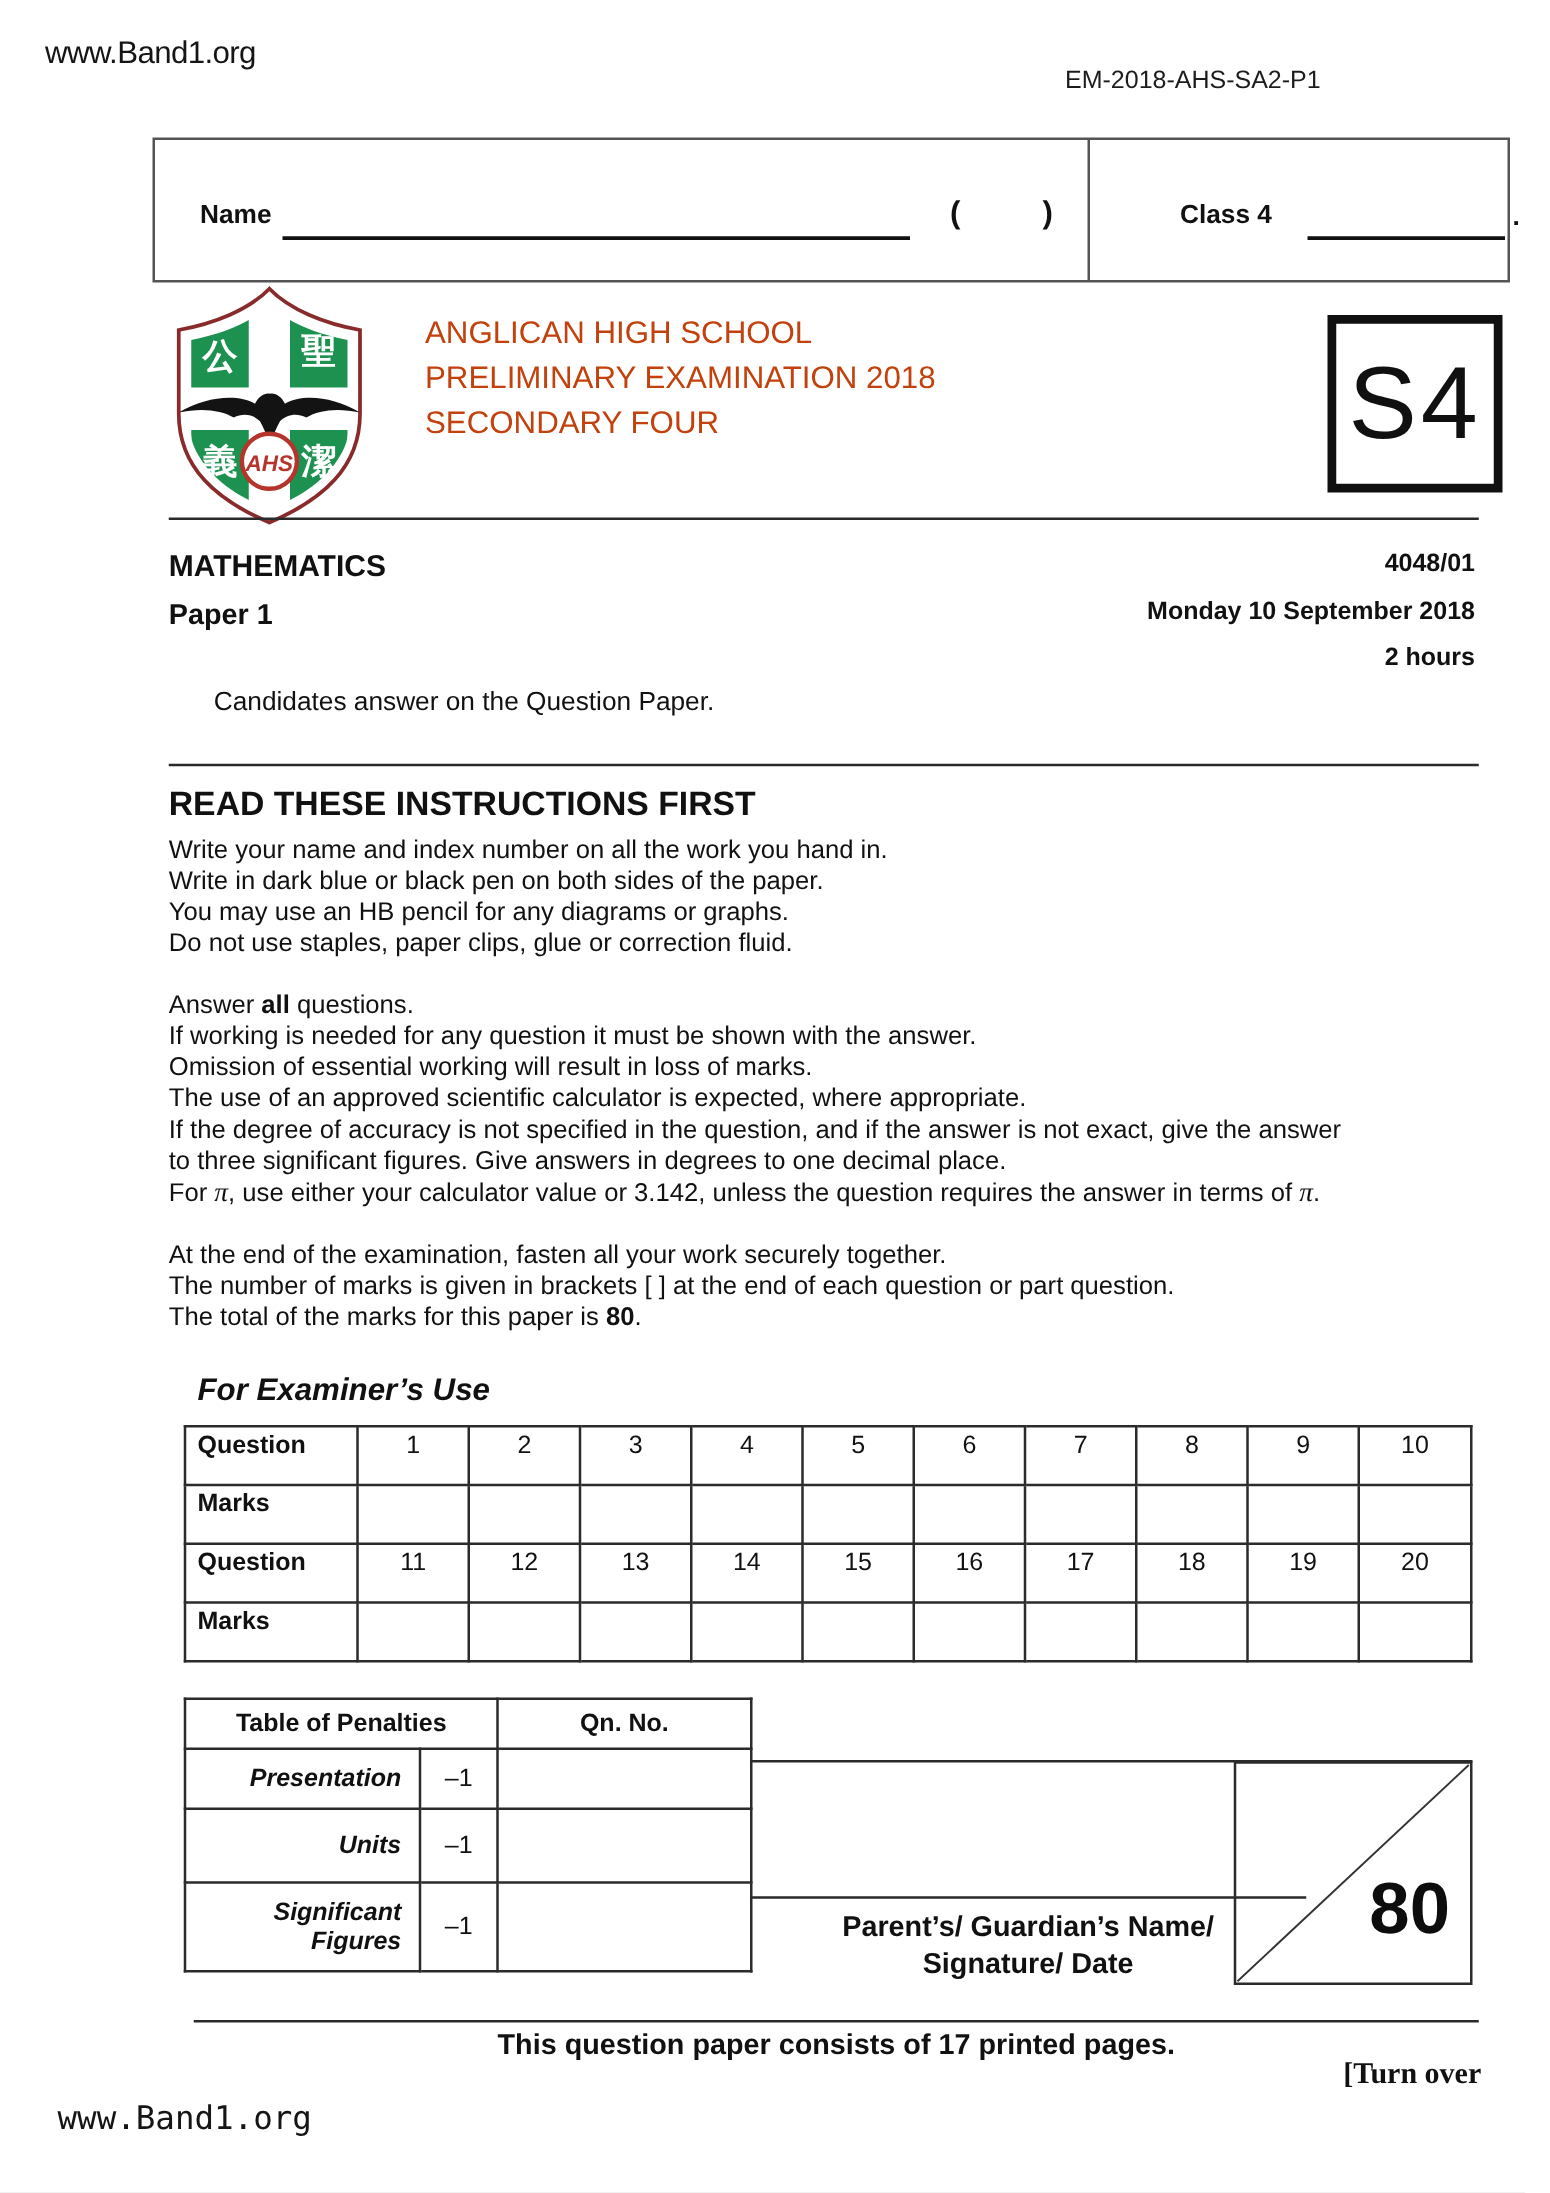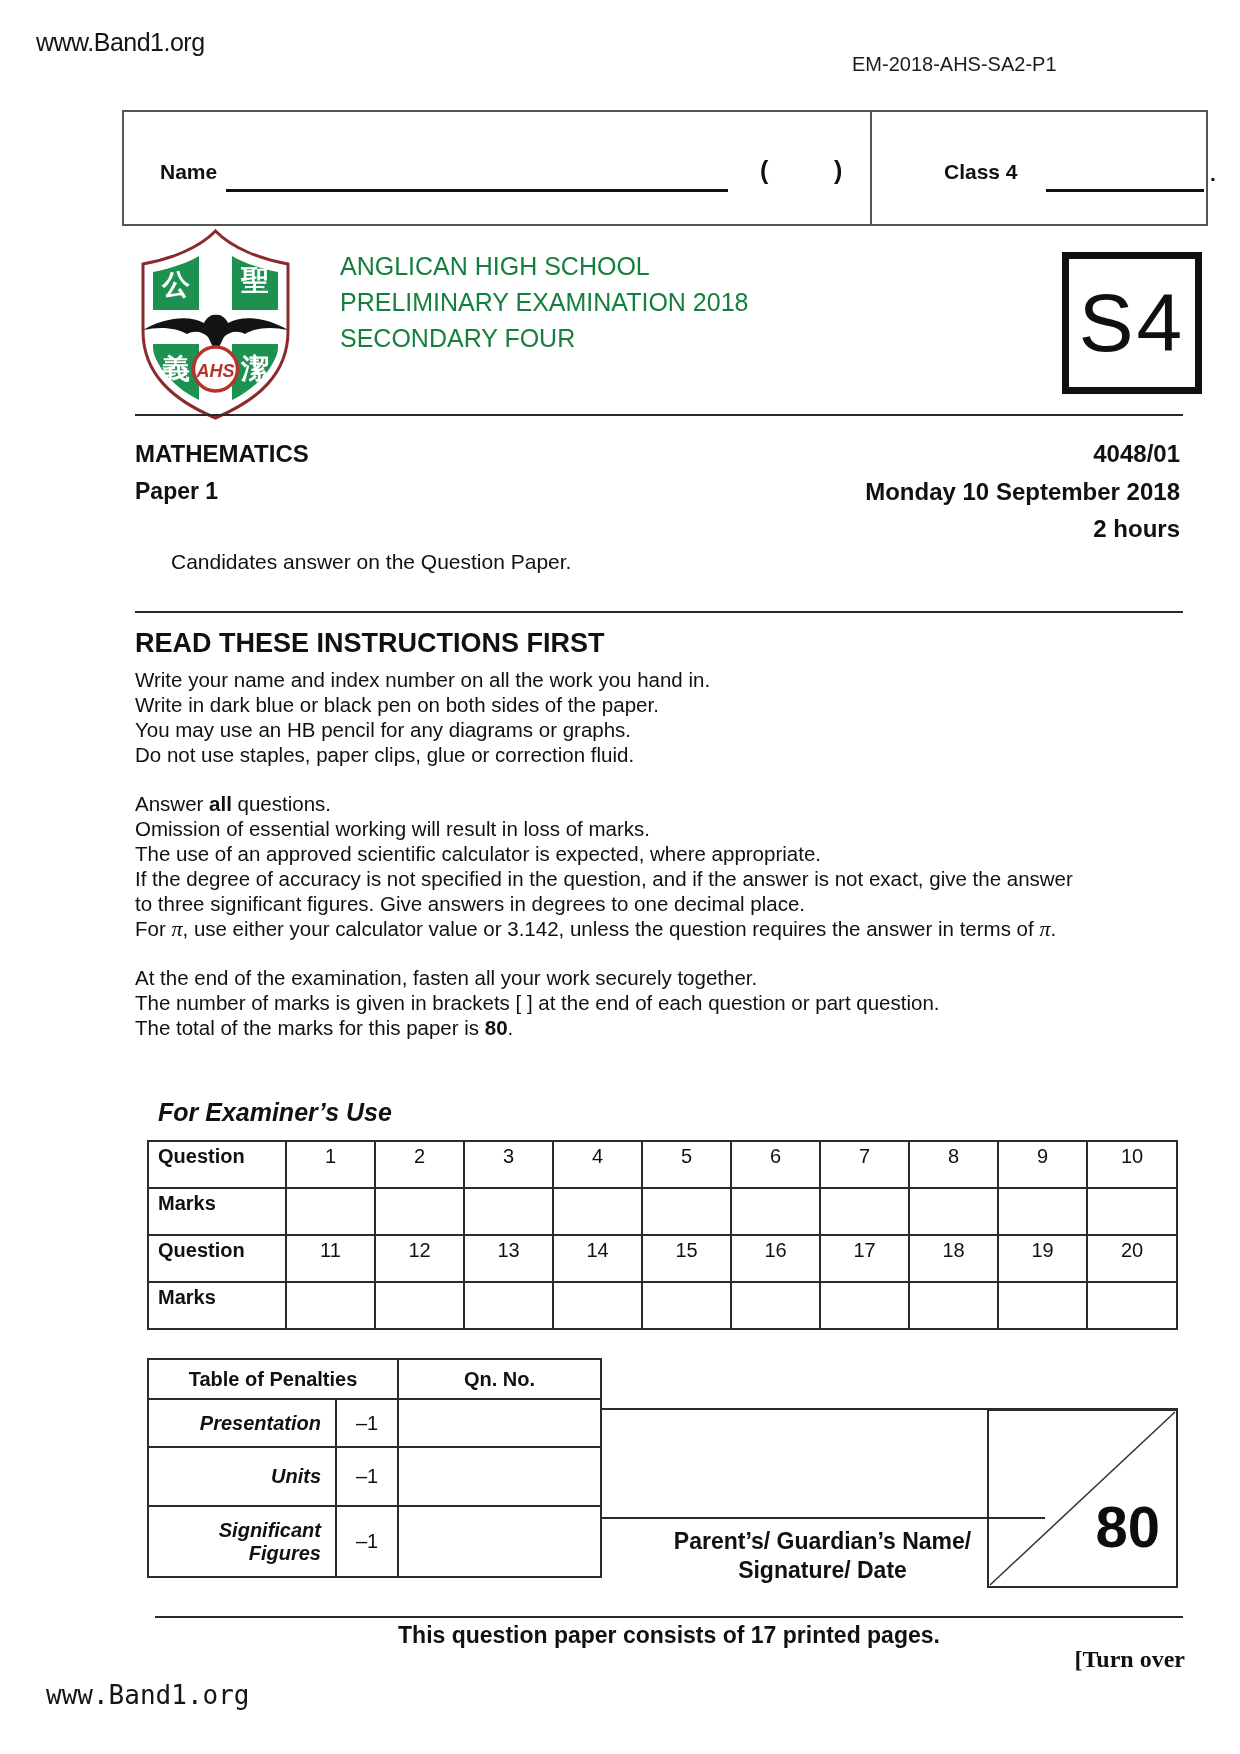--- a/index.html
+++ b/index.html
@@ -20,28 +20,28 @@
   .name-box .vdiv{position:absolute;left:746px;top:0;width:2px;height:100%;background:#555;}
   .name-label{position:absolute;left:36px;top:48px;font-size:21px;font-weight:bold;}
   .name-line{position:absolute;left:102px;top:52px;width:502px;height:25px;border-bottom:3px solid #111;}
   .paren-open{position:absolute;left:636px;top:44px;font-size:25px;font-weight:bold;}
   .paren-close{position:absolute;left:710px;top:44px;font-size:25px;font-weight:bold;}
   .class-label{position:absolute;left:820px;top:48px;font-size:21px;font-weight:bold;}
   .class-line{position:absolute;left:922px;top:52px;width:158px;height:25px;border-bottom:3px solid #111;}
   .class-period{position:absolute;left:1086px;top:50px;font-size:21px;font-weight:bold;}
   
   .crest{left:133px;top:226px;}
-  .school-block{left:340px;top:248px;font-size:25px;line-height:36px;color:#15803d;}
+  .school-block{left:340px;top:248px;font-size:25px;line-height:36px;color:#c2410c;}
   .s4-box{left:1062px;top:252px;width:126px;height:128px;border:7px solid #101010;
           display:flex;align-items:center;justify-content:center;
           font-size:82px;letter-spacing:3px;color:#101010;}
   
   .trow{position:absolute;left:135px;width:1045px;}
   .trow .lft{position:absolute;left:0;top:0;font-weight:bold;font-size:24px;}
-  .trow .rgt{position:absolute;right:0;top:0;font-weight:bold;font-size:24px;text-align:left;}
+  .trow .rgt{position:absolute;right:0;top:0;font-weight:bold;font-size:20px;text-align:left;}
   .answer-note{left:135px;top:550px;font-size:21px;margin-left:36px;}
   
   .instr{left:135px;top:630px;width:1050px;font-size:20.5px;line-height:25px;}
   .instr h3{margin:0 0 11px 0;font-size:27px;line-height:26px;}
   .instr .para{margin:0 0 24px 0;}
   .instr .para.last{margin-bottom:0;}
   .pi{font-family:"Liberation Serif",serif;font-style:italic;font-size:22px;}
   
   .exam-title{left:158px;top:1098px;font-size:25px;font-weight:bold;font-style:italic;}
   table.exam{position:absolute;left:147px;top:1140px;border-collapse:collapse;table-layout:fixed;border-radius:28px;}
@@ -129,20 +129,21 @@
   <div class="abs instr">
     <h3 class="b">READ THESE INSTRUCTIONS FIRST</h3>
     <div class="para">
       <div>Write your name and index number on all the work you hand in.</div>
       <div>Write in dark blue or black pen on both sides of the paper.</div>
       <div>You may use an HB pencil for any diagrams or graphs.</div>
       <div>Do not use staples, paper clips, glue or correction fluid.</div>
     </div>
     <div class="para">
       <div><span>Answer </span><span class="b">all</span><span> questions.</span></div>
+      <div>If working is needed for any question it must be shown with the answer.</div>
       <div>Omission of essential working will result in loss of marks.</div>
       <div>The use of an approved scientific calculator is expected, where appropriate.</div>
       <div>If the degree of accuracy is not specified in the question, and if the answer is not exact, give the answer</div>
       <div>to  three significant figures. Give answers in degrees to one decimal place.</div>
       <div><span>For </span><span class="pi">π</span><span>, use either your calculator value or 3.142, unless the question requires the answer in terms of </span><span class="pi">π</span><span>.</span></div>
     </div>
     <div class="para last">
       <div>At the end of the examination, fasten all your work securely together.</div>
       <div>The number of marks is given in brackets [  ] at the end of each question or part question.</div>
       <div><span>The total of the marks for this paper is </span><span class="b">80</span><span>.</span></div>

